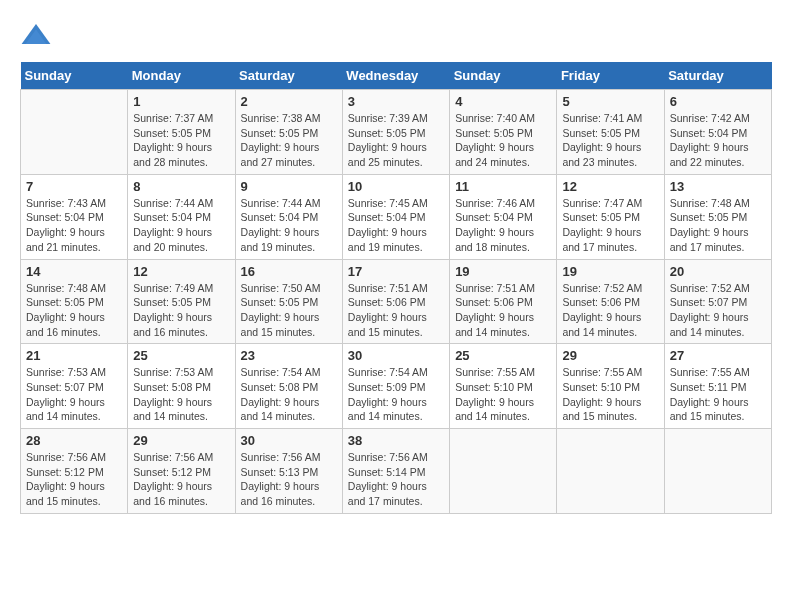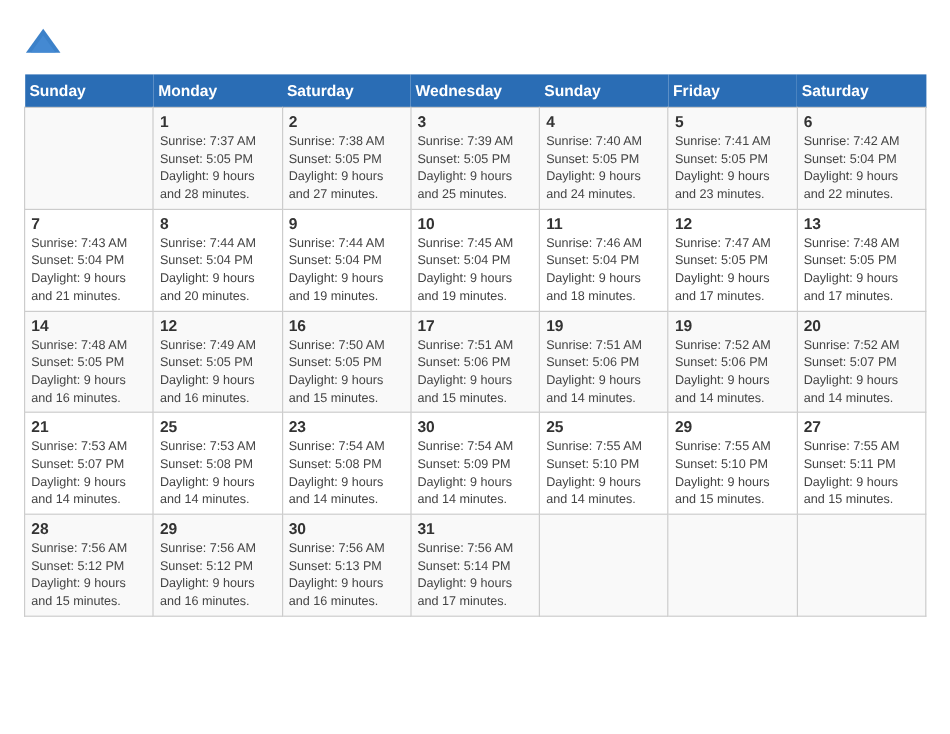--- a/index.html
+++ b/index.html
@@ -251,21 +251,21 @@
         </td>
         <td>
           <span class="day-number">29</span>
           <div class="day-info">Sunrise: 7:56 AM<br>Sunset: 5:12 PM<br>Daylight: 9 hours<br>and 16 minutes.</div>
         </td>
         <td>
           <span class="day-number">30</span>
           <div class="day-info">Sunrise: 7:56 AM<br>Sunset: 5:13 PM<br>Daylight: 9 hours<br>and 16 minutes.</div>
         </td>
         <td>
-          <span class="day-number">31</span>
+          <span class="day-number">38</span>
           <div class="day-info">Sunrise: 7:56 AM<br>Sunset: 5:14 PM<br>Daylight: 9 hours<br>and 17 minutes.</div>
         </td>
         <td class="empty"></td>
         <td class="empty"></td>
         <td class="empty"></td>
       </tr>
     </tbody>
 </table>
 
 </body></html>

